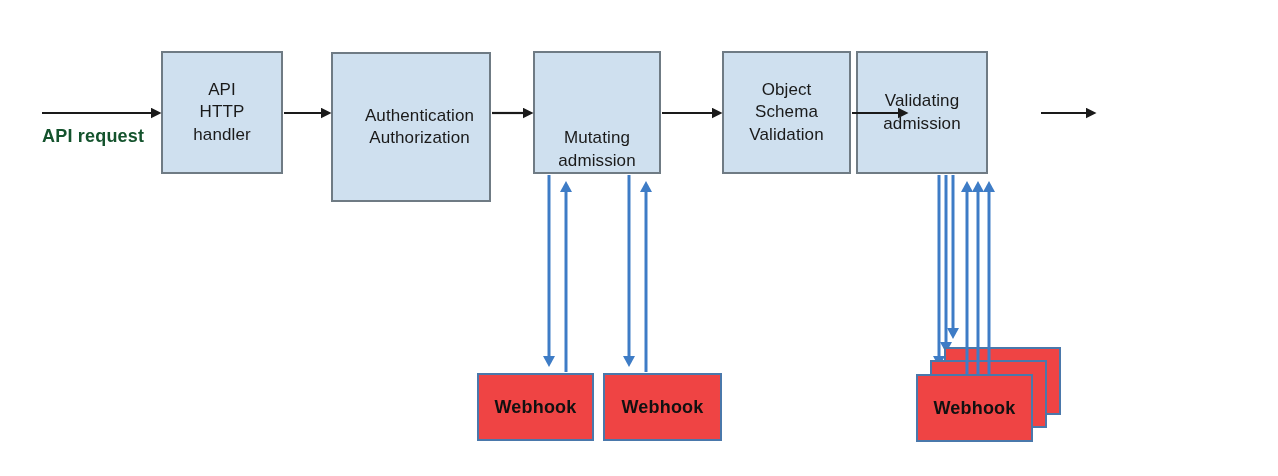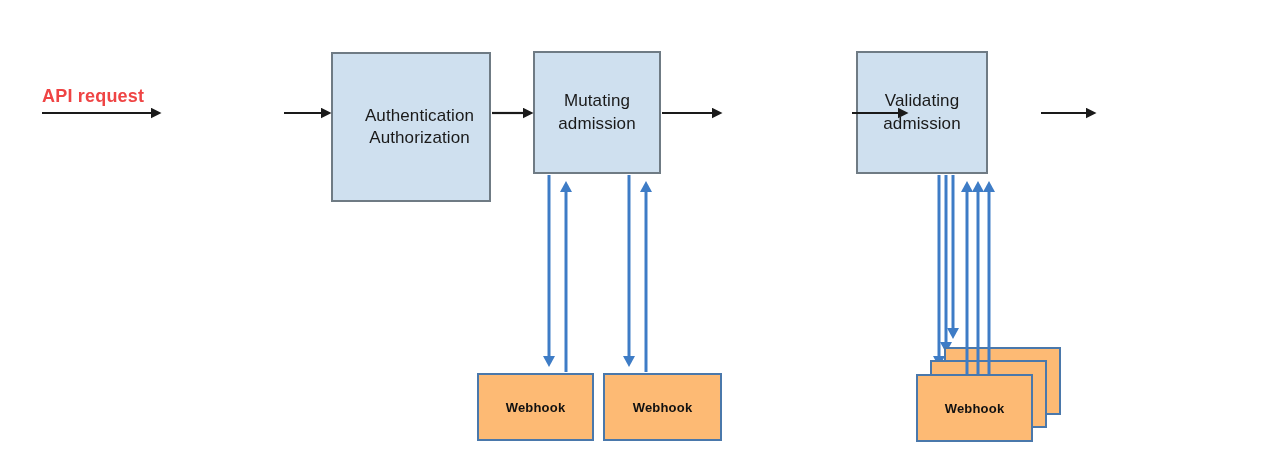--- a/index.html
+++ b/index.html
@@ -26,41 +26,42 @@
     line-height:1.32;
     letter-spacing:.1px;
     white-space:pre-line;
   }
   .node span{display:block;}
 
   
   .webhook{
     position:absolute;
     box-sizing:border-box;
-    background:#fdba74;
+    background:#ef4444;
     border:2px solid #4a78ab;
     display:flex;
     align-items:center;
     justify-content:center;
     text-align:center;
     color:#111111;
-    font-size:13px;
+    font-size:18px;
     font-weight:600;
     letter-spacing:.2px;
   }
   .webhook.ghost{z-index:2;}
 
   
   .entry-label{
     position:absolute;
     font-size:18px;
     font-weight:700;
-    color:#ef4444;
+    color:#14532d;
     letter-spacing:.2px;
     white-space:nowrap;
+    margin-top:40px;
   }
 
   
   svg.layer{
     position:absolute;left:0;top:0;
     width:1278px;height:476px;
     overflow:visible;
     pointer-events:none;
   }
   svg.layer.under{z-index:1;}
@@ -91,31 +92,41 @@
       <line x1="646" y1="372" x2="646" y2="190" stroke="#3e7cc6" stroke-width="3" marker-end="url(#bluetri-up)"></line>
     </g>
 
     <g>
       <line x1="953" y1="175" x2="953" y2="330" stroke="#3e7cc6" stroke-width="3" marker-end="url(#bluetri-down)"></line>
       <line x1="946" y1="175" x2="946" y2="344" stroke="#3e7cc6" stroke-width="3" marker-end="url(#bluetri-down)"></line>
       <line x1="939" y1="175" x2="939" y2="358" stroke="#3e7cc6" stroke-width="3" marker-end="url(#bluetri-down)"></line>
     </g>
   </svg>
 
+  <div class="node" style="left:161px;top:51px;width:122px;height:123px;">
+    <span>API
+HTTP
+handler</span>
+  </div>
 
   <div class="node" style="left:331px;top:52px;width:160px;height:150px;padding-left:17px;">
     <span>Authentication
 Authorization</span>
   </div>
 
-  <div class="node" style="left:533px;top:51px;width:128px;height:123px;">
+  <div class="node" style="left:533px;top:51px;width:128px;height:123px;align-items:flex-end;">
     <span>Mutating
 admission</span>
   </div>
 
+  <div class="node" style="left:722px;top:51px;width:129px;height:123px;">
+    <span>Object
+Schema
+Validation</span>
+  </div>
 
   <div class="node" style="left:856px;top:51px;width:132px;height:123px;">
     <span>Validating
 admission</span>
   </div>
 
 
   <div class="entry-label" style="left:42px;top:86px;">API request</div>
 
   <div class="webhook ghost" style="left:944px;top:347px;width:117px;height:68px;">

